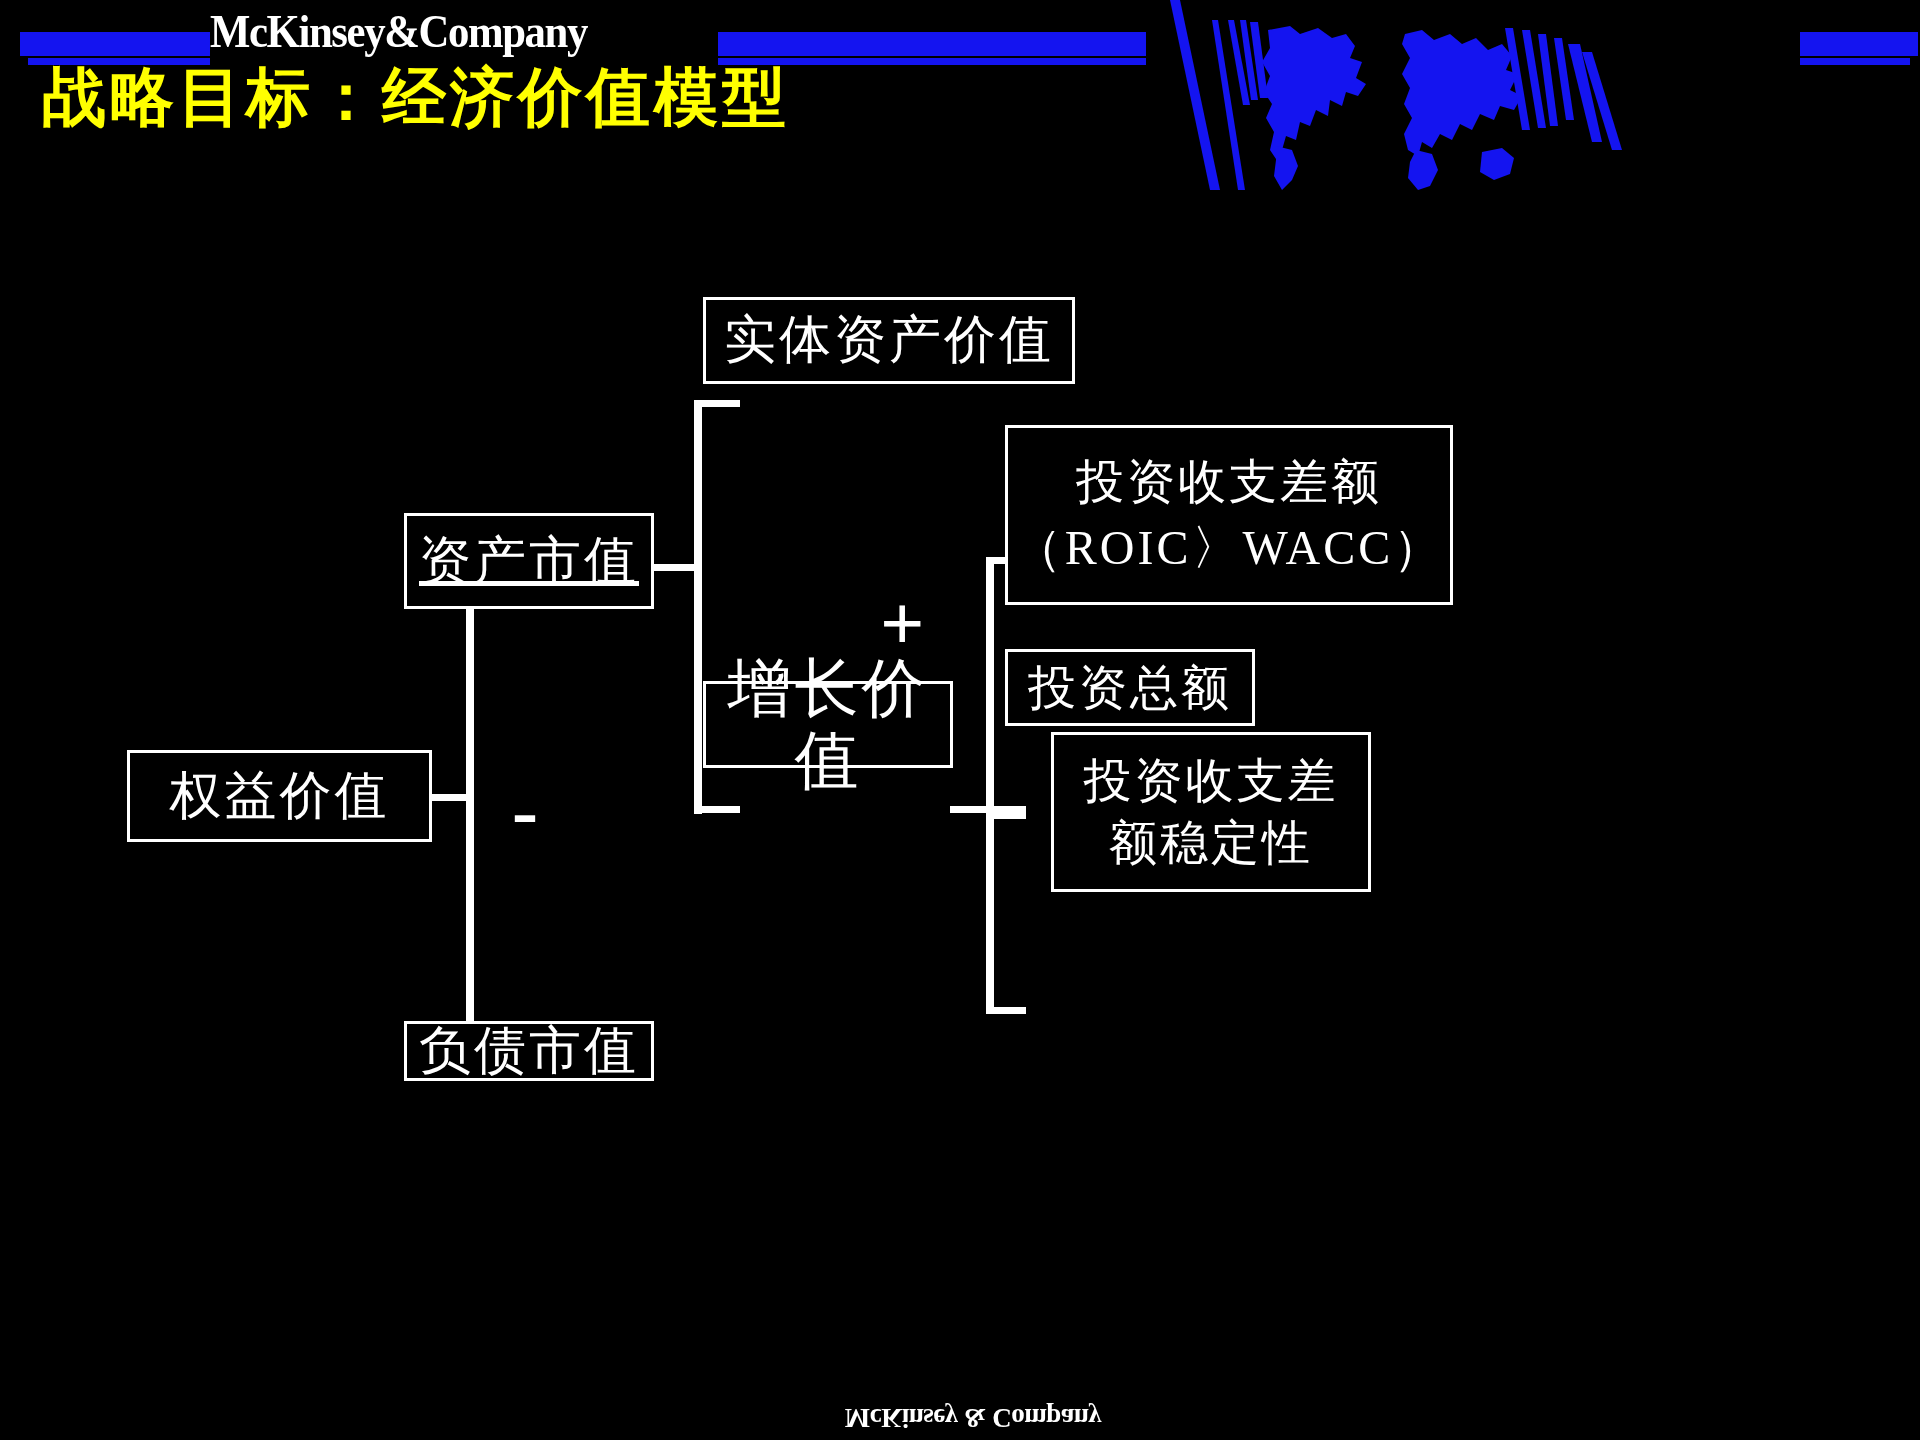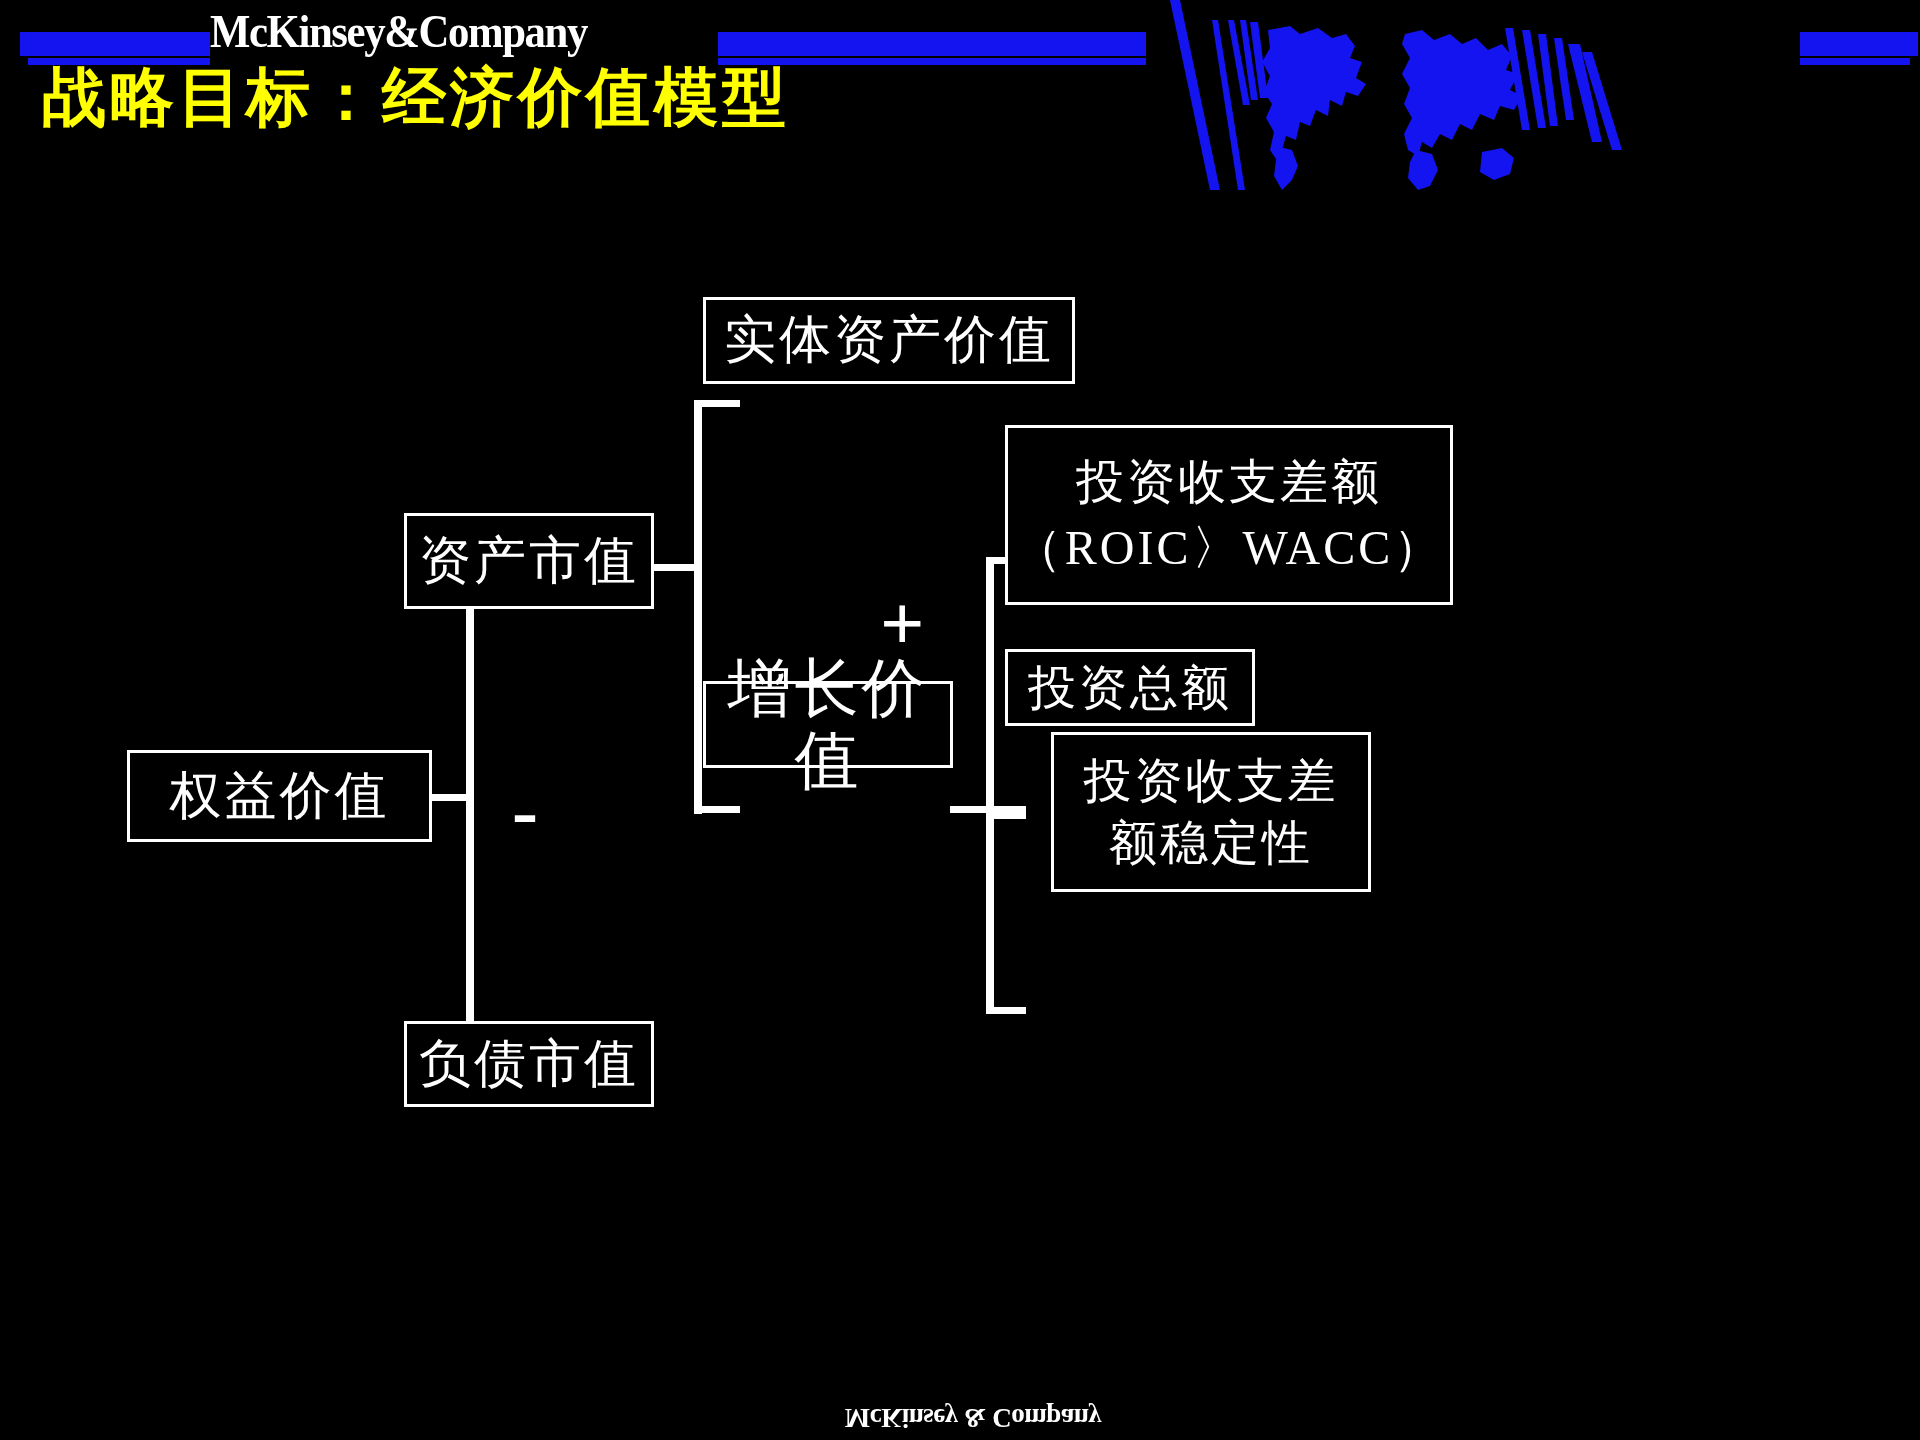--- a/index.html
+++ b/index.html
@@ -206,25 +206,25 @@
     <div class="conn conn-v" style="left:986px; top:806px; width:8px; height:208px;"></div>
     <div class="conn conn-h" style="left:986px; top:1007px; width:40px;"></div>
 
     <div class="op" style="left:880px; top:585px; font-size:78px;">+</div>
     <div class="op" style="left:512px; top:772px; font-size:78px;">-</div>
 
     <div class="node" style="left:127px; top:750px; width:305px; height:92px; font-size:52px;">
       <span>权益价值</span>
     </div>
 
-    <div class="node" style="left:404px; top:513px; width:250px; height:96px; font-size:52px;">
+    <div class="node" style="left:404px; top:513px; width:250px; height:96px; font-size:52px;text-decoration:underline;">
       <span>资产市值</span>
     </div>
 
-    <div class="node" style="left:404px; top:1021px; width:250px; height:86px; font-size:52px;">
+    <div class="node" style="left:404px; top:1021px; width:250px; height:60px; font-size:52px;">
       <span>负债市值</span>
     </div>
 
     <div class="node" style="left:703px; top:297px; width:372px; height:87px; font-size:52px;">
       <span>实体资产价值</span>
     </div>
 
     <div class="node" style="left:703px; top:641px; width:250px; height:87px; font-size:64px;margin-top:40px;">
       <span>增长价值</span>
     </div>

